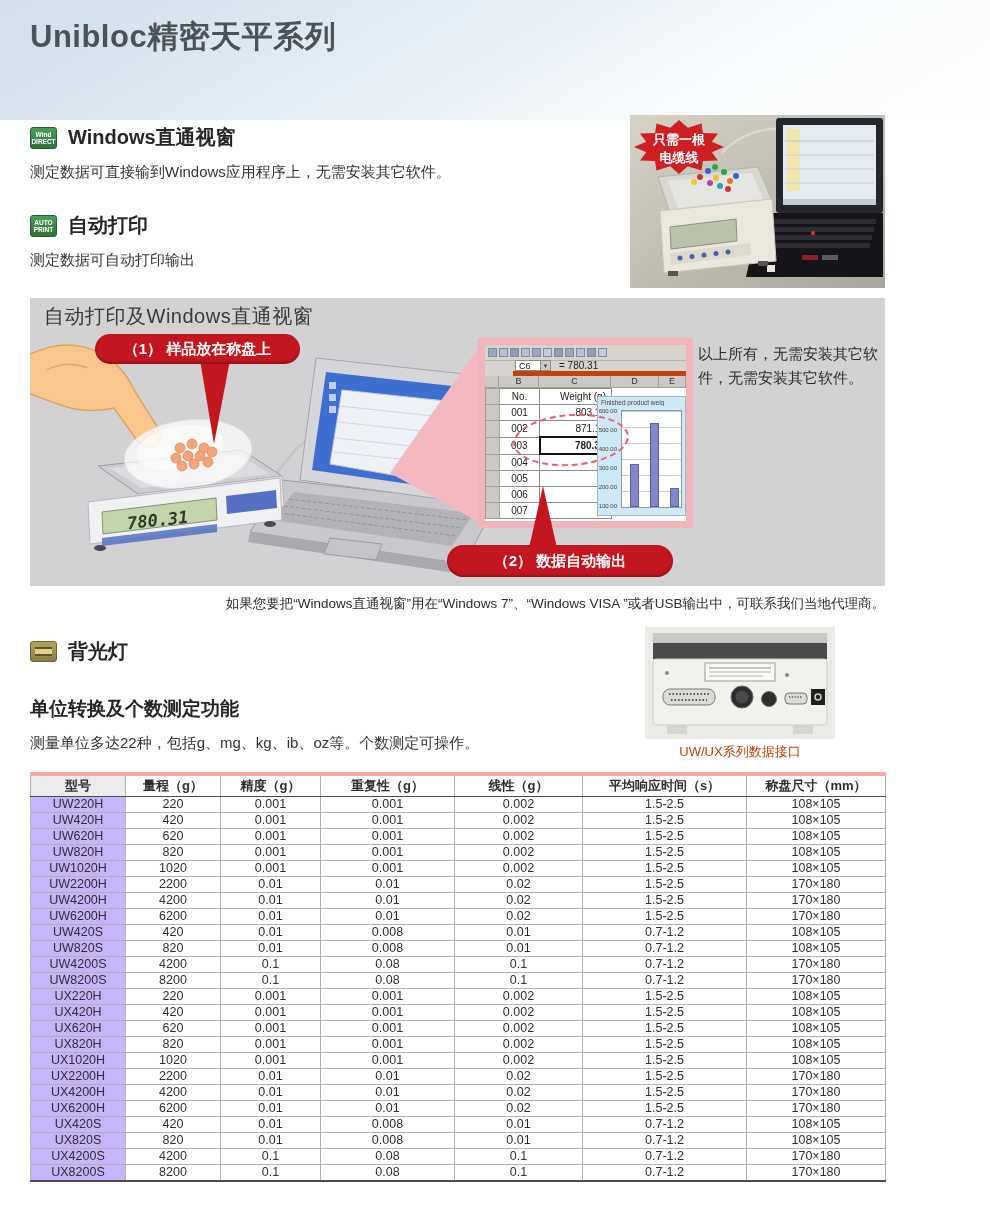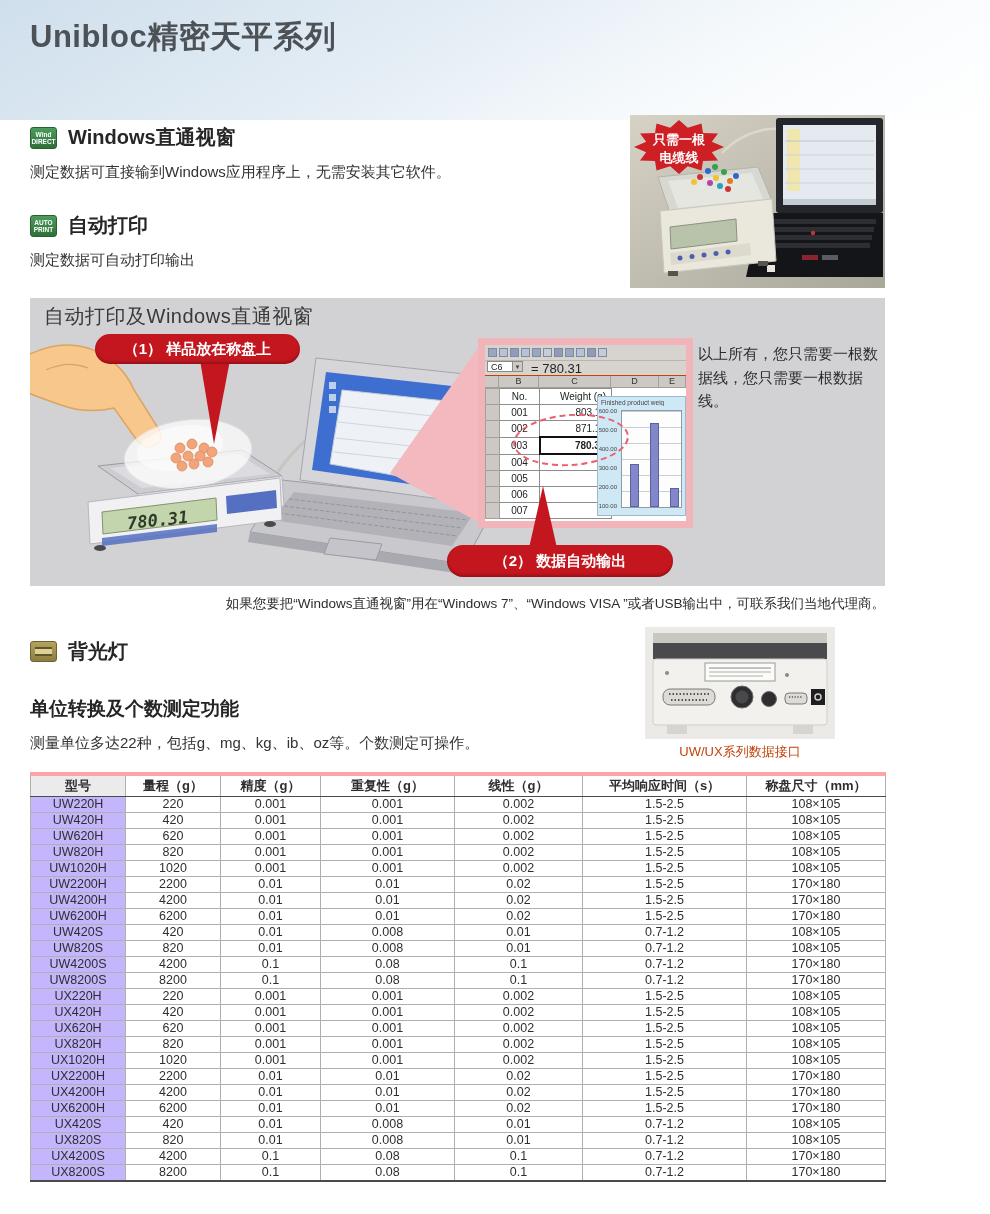--- a/index.html
+++ b/index.html
@@ -38,24 +38,24 @@
   .pointer2 { position:absolute; left:499px; top:188px; width:0; height:0; z-index:5;
               border-left:14px solid transparent; border-right:14px solid transparent; border-bottom:62px solid #c4161f; }
   .side-text { position:absolute; left:668px; top:44px; width:187px; z-index:2;
                font-size:15px; line-height:1.58; color:#2c2c2c; word-break:break-all; }
 
   
   .xl { position:absolute; left:448px; top:40px; width:215px; height:190px; z-index:4;
         border:7px solid #f1b4b9; background:#d7d3ce; overflow:hidden; }
   .xl-toolbar { height:16px; display:flex; align-items:center; gap:2px; padding:0 3px; background:#d7d3ce; border-bottom:1px solid #b8b4b0; }
   .xl-tbi { display:inline-block; width:9px; height:9px; border:1px solid #7d8aa0; }
-  .xl-formula { height:15px; display:flex; align-items:flex-start; background:#d7d3ce; border-bottom:1px solid #c2410c; padding-left:2px; }
+  .xl-formula { height:15px; display:flex; align-items:flex-end; background:#d7d3ce; border-bottom:5px solid #c2410c; padding-left:2px;margin-left:28px; }
   .xl-ref { width:26px; height:11px; background:#fff; border:1px solid #8a8a8a; font-size:9px; line-height:10px; padding-left:3px; color:#222; }
   .xl-dd { width:10px; height:11px; background:#cdc9c4; border:1px solid #8a8a8a; border-left:none; font-size:6px; line-height:10px; text-align:center; color:#444; }
-  .xl-fval { margin-left:8px; font-size:13px; color:#222; }
+  .xl-fval { margin-left:8px; font-size:10px; color:#222; }
   .xl-colhead { height:12px; display:flex; background:#ccc8c3; }
   .xl-corner { width:14px; height:12px; border-right:1px solid #a39f9a; border-bottom:1px solid #a39f9a; background:#ccc8c3; }
   .xl-ch { height:12px; font-size:9px; line-height:11px; text-align:center; color:#333;
            border-right:1px solid #a39f9a; border-bottom:1px solid #a39f9a; background:#ccc8c3; }
   .xl-gridwrap { position:relative; height:133px; background:#fff; overflow:hidden; }
   .xl-grid { border-collapse:collapse; position:absolute; left:0; top:0; z-index:1; }
   .xl-grid td { height:16px; line-height:15px; font-size:10px; border:1px solid #8d8d8d; color:#222; }
   .xl-rn { width:14px; background:#ccc8c3; border-color:#a39f9a !important; }
   .xl-no { width:40px; text-align:center; }
   .xl-w  { width:72px; text-align:right; padding-right:5px; }
@@ -335,21 +335,21 @@
             </div>
         </div>
         <div class="xl-rays"></div>
       </div>
     </div>
 
     <div class="pointer2"></div>
     <div class="pill pill2">（2） 数据自动输出</div>
 
     <div class="side-text">
-      <div>以上所有，您只需要一根数据线，您只需要一根数据线。</div>
+      <div>以上所有，无需安装其它软件，无需安装其它软件。</div>
     </div>
   </div>
 
   <div class="note">如果您要把“Windows直通视窗”用在“Windows 7”、“Windows VISA ”或者USB输出中，可联系我们当地代理商。</div>
 
   <div class="bl-row">
     <span class="bl-icon"></span>
     <span class="feat-head">背光灯</span>
   </div>
 

